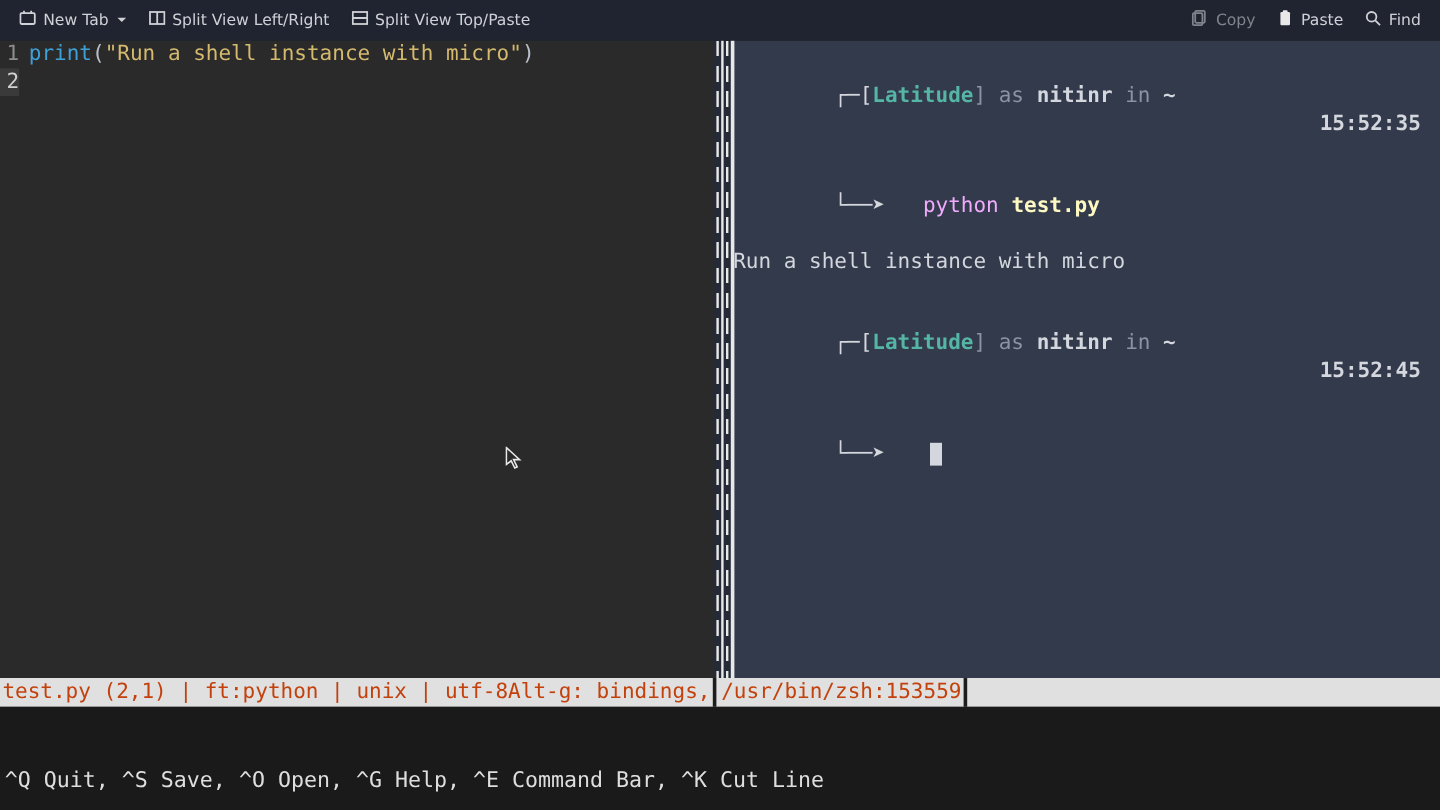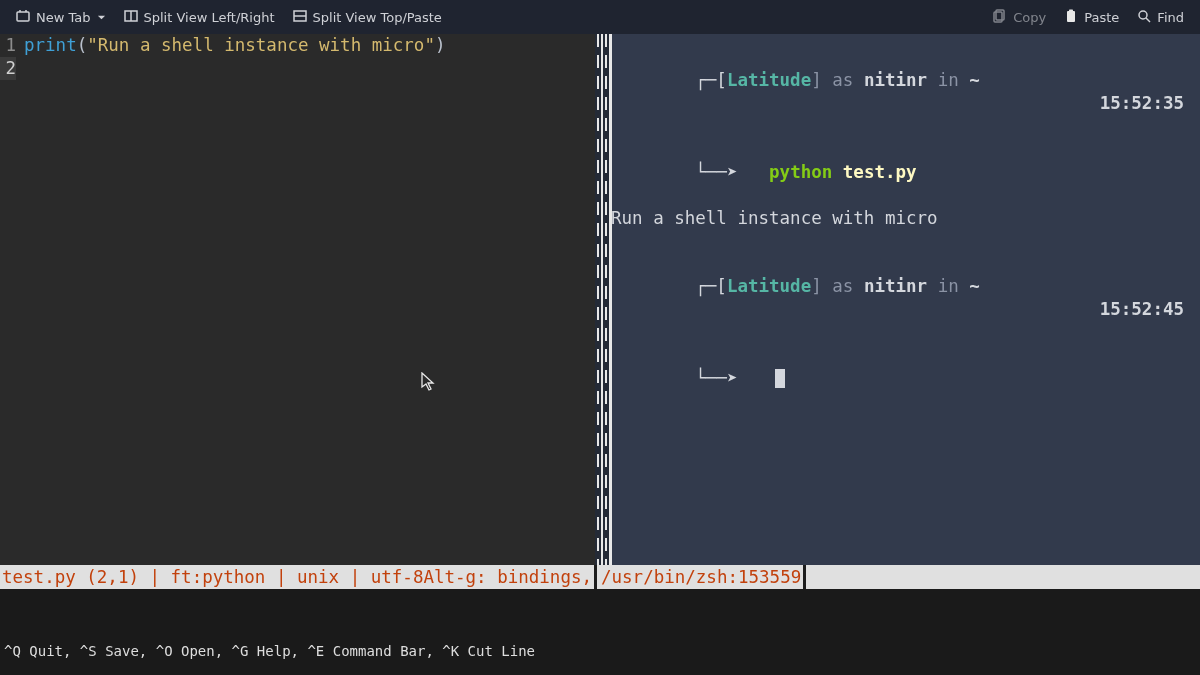--- a/index.html
+++ b/index.html
@@ -90,21 +90,21 @@
     background: #e8e8e8;
   }
   .prompt-block { margin-bottom: 22px; }
   .prompt-row1, .prompt-row2 { white-space: pre; }
   .br  { color: #d4d7dd; }
   .host{ color: #56b6a5; font-weight: bold; }
   .dim { color: #8b93a5; text-align: center; }
   .user{ color: #d4d7dd; font-weight: bold; }
   .path{ color: #d4d7dd; font-weight: bold; }
   .time{ color: #d4d7dd; font-weight: bold; float:right; margin-right:10px;text-align:right;}
-  .cmd-a { color: #84cc16; font-weight: bold; }
+  .cmd-a { color: #f0abfc; }
   .cmd-b { color: #fef9c3; font-weight: bold; }
   .out   { color: #d4d7dd; }
   .cursor-block {
     display:inline-block; width:10px; height:19px;
     background:#d4d7dd; vertical-align: text-bottom;
     margin-left: 6px;
   }
   .statusbar {
     height: 24px;
     background: #e0e0e0;
@@ -112,21 +112,21 @@
     font-size: 17.5px;
     line-height: 24px;
     display:flex;
     white-space: pre;
   }
   .statusbar .s-left, .statusbar .s-right { padding: 0 2px; }
   .statusbar .s-right { border-left: 3px solid #1d1d1d; border-right: 3px solid #1d1d1d; padding-left:4px;}
   .help {
     background: #1a1a1a;
     color: #dedede;
-    font-size: 14px;
+    font-size: 18px;
     line-height: 24px;
     padding: 2px 4px 0 4px;
     height: 86px;
     white-space: pre;
   }
   .mouse-cursor {
     position: absolute;
     left: 421px; top: 372px;
     pointer-events: none;
   }

